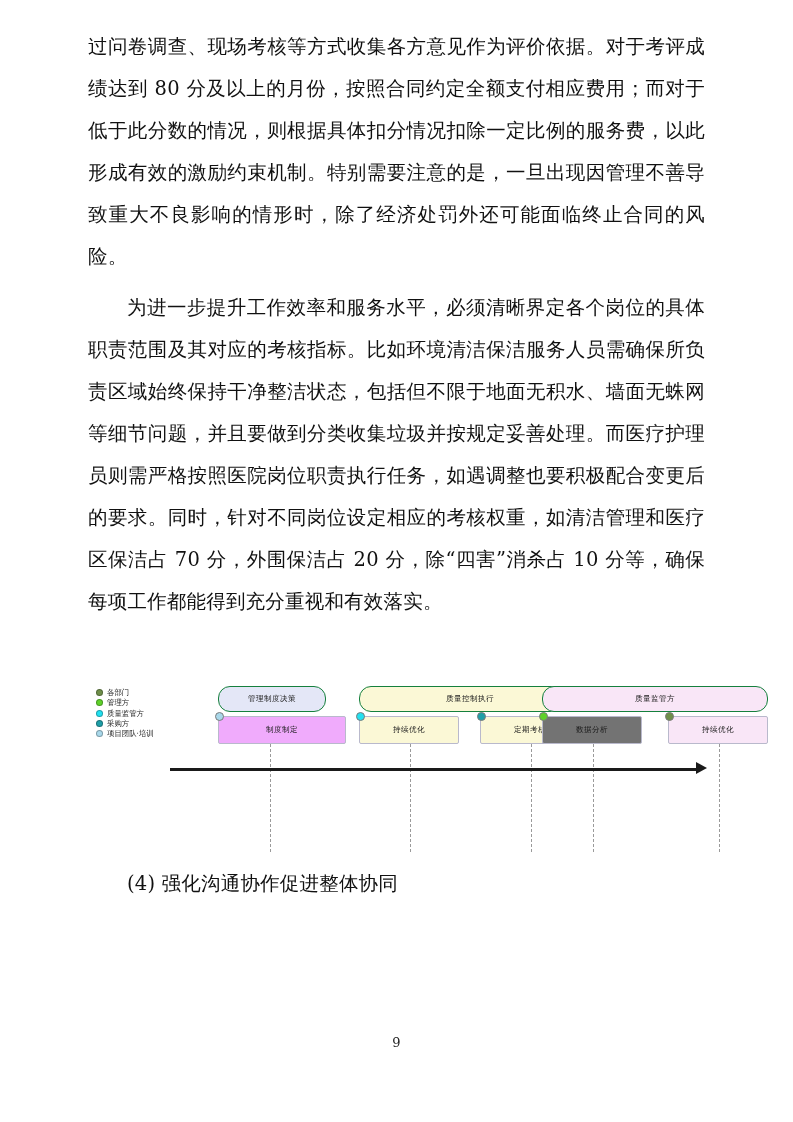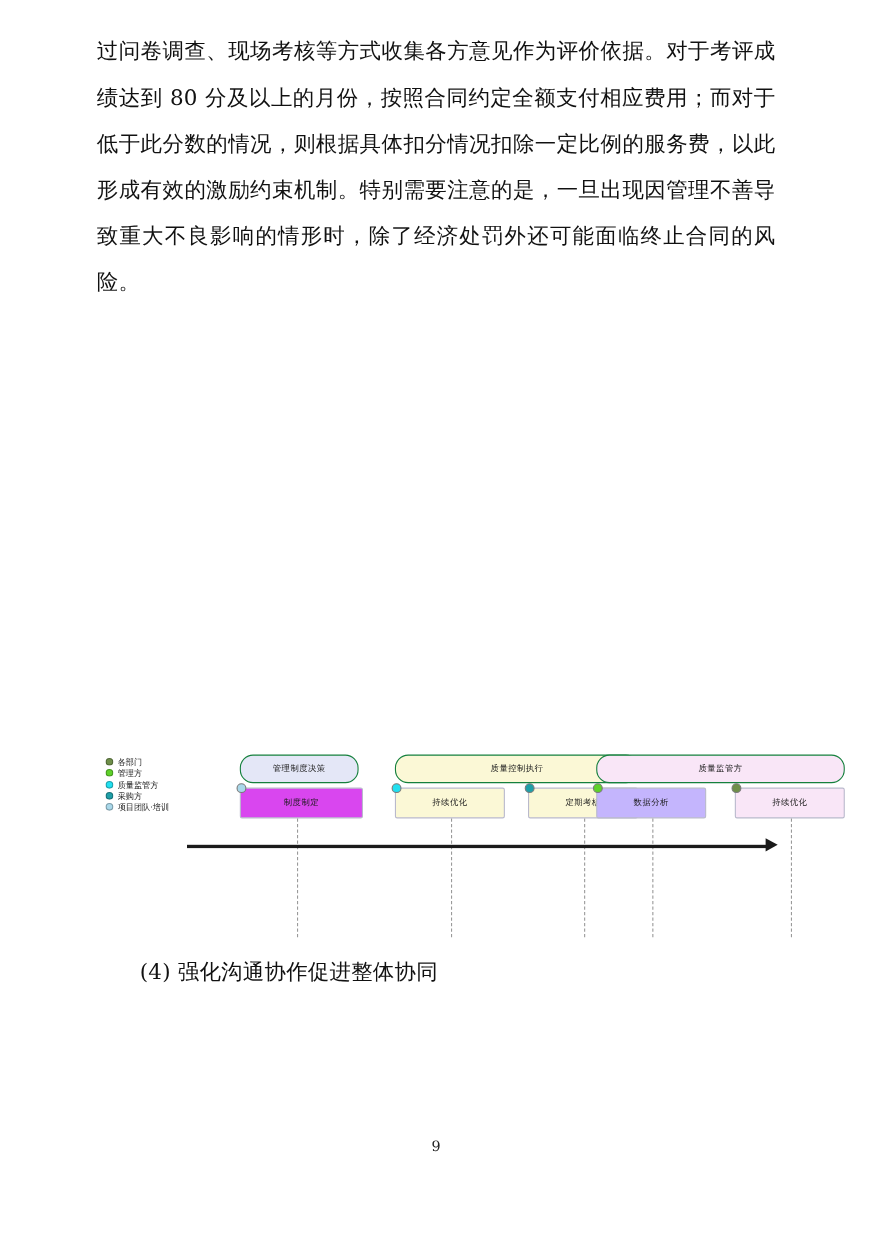--- a/index.html
+++ b/index.html
@@ -163,20 +163,23 @@
 </head>
 <body>
 
 <div class="page">
 
   <div class="text-block" style="top:26px;">
     <p class="para">过问卷调查、现场考核等方式收集各方意见作为评价依据。对于考评成绩达到 80 分及以上的月份，按照合同约定全额支付相应费用；而对于低于此分数的情况，则根据具体扣分情况扣除一定比例的服务费，以此形成有效的激励约束机制。特别需要注意的是，一旦出现因管理不善导致重大不良影响的情形时，除了经济处罚外还可能面临终止合同的风险。</p>
   </div>
 
 
+  <div class="text-block" style="top:287px;">
+    <p class="para indent">为进一步提升工作效率和服务水平，必须清晰界定各个岗位的具体职责范围及其对应的考核指标。比如环境清洁保洁服务人员需确保所负责区域始终保持干净整洁状态，包括但不限于地面无积水、墙面无蛛网等细节问题，并且要做到分类收集垃圾并按规定妥善处理。而医疗护理员则需严格按照医院岗位职责执行任务，如遇调整也要积极配合变更后的要求。同时，针对不同岗位设定相应的考核权重，如清洁管理和医疗区保洁占 70 分，外围保洁占 20 分，除“四害”消杀占 10 分等，确保每项工作都能得到充分重视和有效落实。</p>
+  </div>
 
   <div class="diagram">
 
     <div class="legend">
       <div class="legend-row">
         <span class="legend-dot" style="background:#6f8f4a;"></span>
         <span class="legend-label">各部门</span>
       </div>
       <div class="legend-row">
         <span class="legend-dot" style="background:#5fd12a;"></span>
@@ -199,30 +202,30 @@
     <div class="phase-band" style="left:130px; top:14px; width:108px; background:#e4e7f7;">
       <span class="band-label">管理制度决策</span>
     </div>
     <div class="phase-band" style="left:271px; top:14px; width:222px; background:#fbf8d6;">
       <span class="band-label">质量控制执行</span>
     </div>
     <div class="phase-band" style="left:454px; top:14px; width:226px; background:#f9e6f7;">
       <span class="band-label">质量监管方</span>
     </div>
 
-    <div class="node-box" style="left:130px; top:44px; width:112px; background:#d946ef;">
+    <div class="node-box" style="left:130px; top:44px; width:128px; background:#f0abfc;">
       <span class="node-label">制度制定</span>
     </div>
     <div class="node-box" style="left:271px; top:44px; width:100px; background:#fbf8d6;">
       <span class="node-label">持续优化</span>
     </div>
     <div class="node-box" style="left:392px; top:44px; width:100px; background:#fbf8d6;">
       <span class="node-label">定期考核</span>
     </div>
-    <div class="node-box" style="left:454px; top:44px; width:100px; background:#c4b5fd;">
+    <div class="node-box" style="left:454px; top:44px; width:100px; background:#737373;">
       <span class="node-label">数据分析</span>
     </div>
     <div class="node-box" style="left:580px; top:44px; width:100px; background:#f9e6f7;">
       <span class="node-label">持续优化</span>
     </div>
 
     <div class="node-dot" style="left:127px; top:40px; background:#a9d8ea;"></div>
     <div class="node-dot" style="left:268px; top:40px; background:#22e0f0;"></div>
     <div class="node-dot" style="left:389px; top:40px; background:#1f9fa8;"></div>
     <div class="node-dot" style="left:451px; top:40px; background:#5fd12a;"></div>

